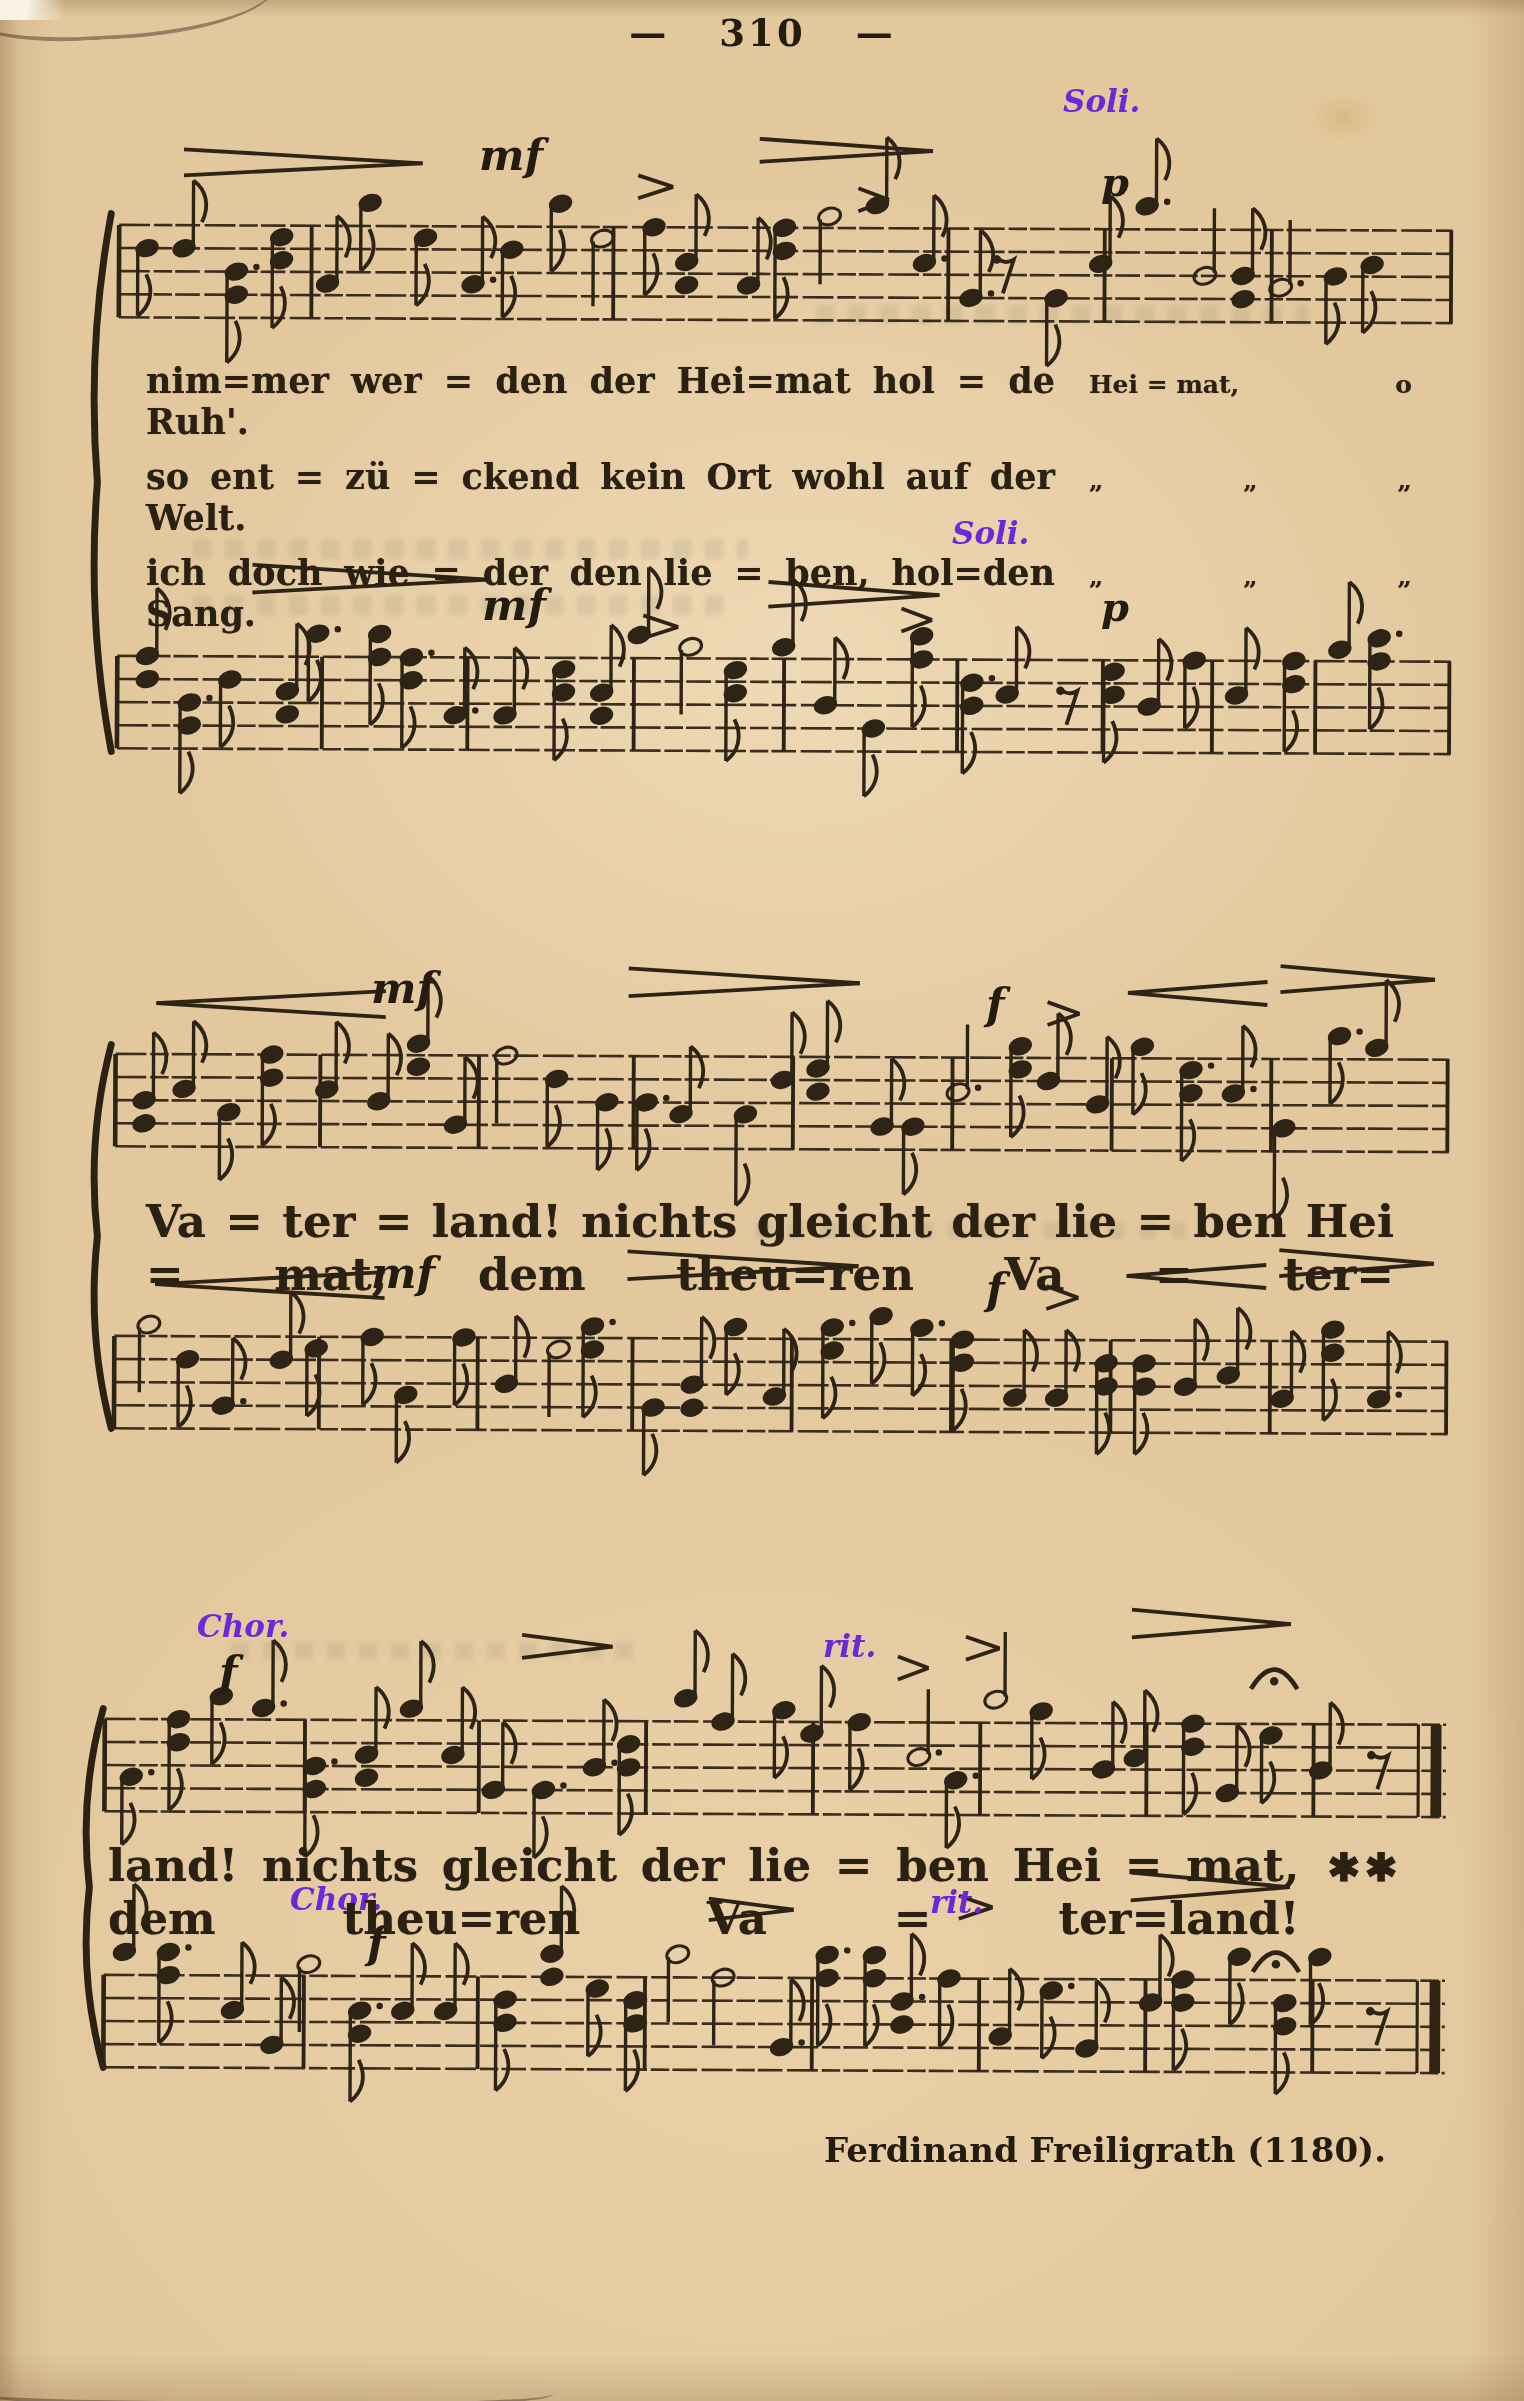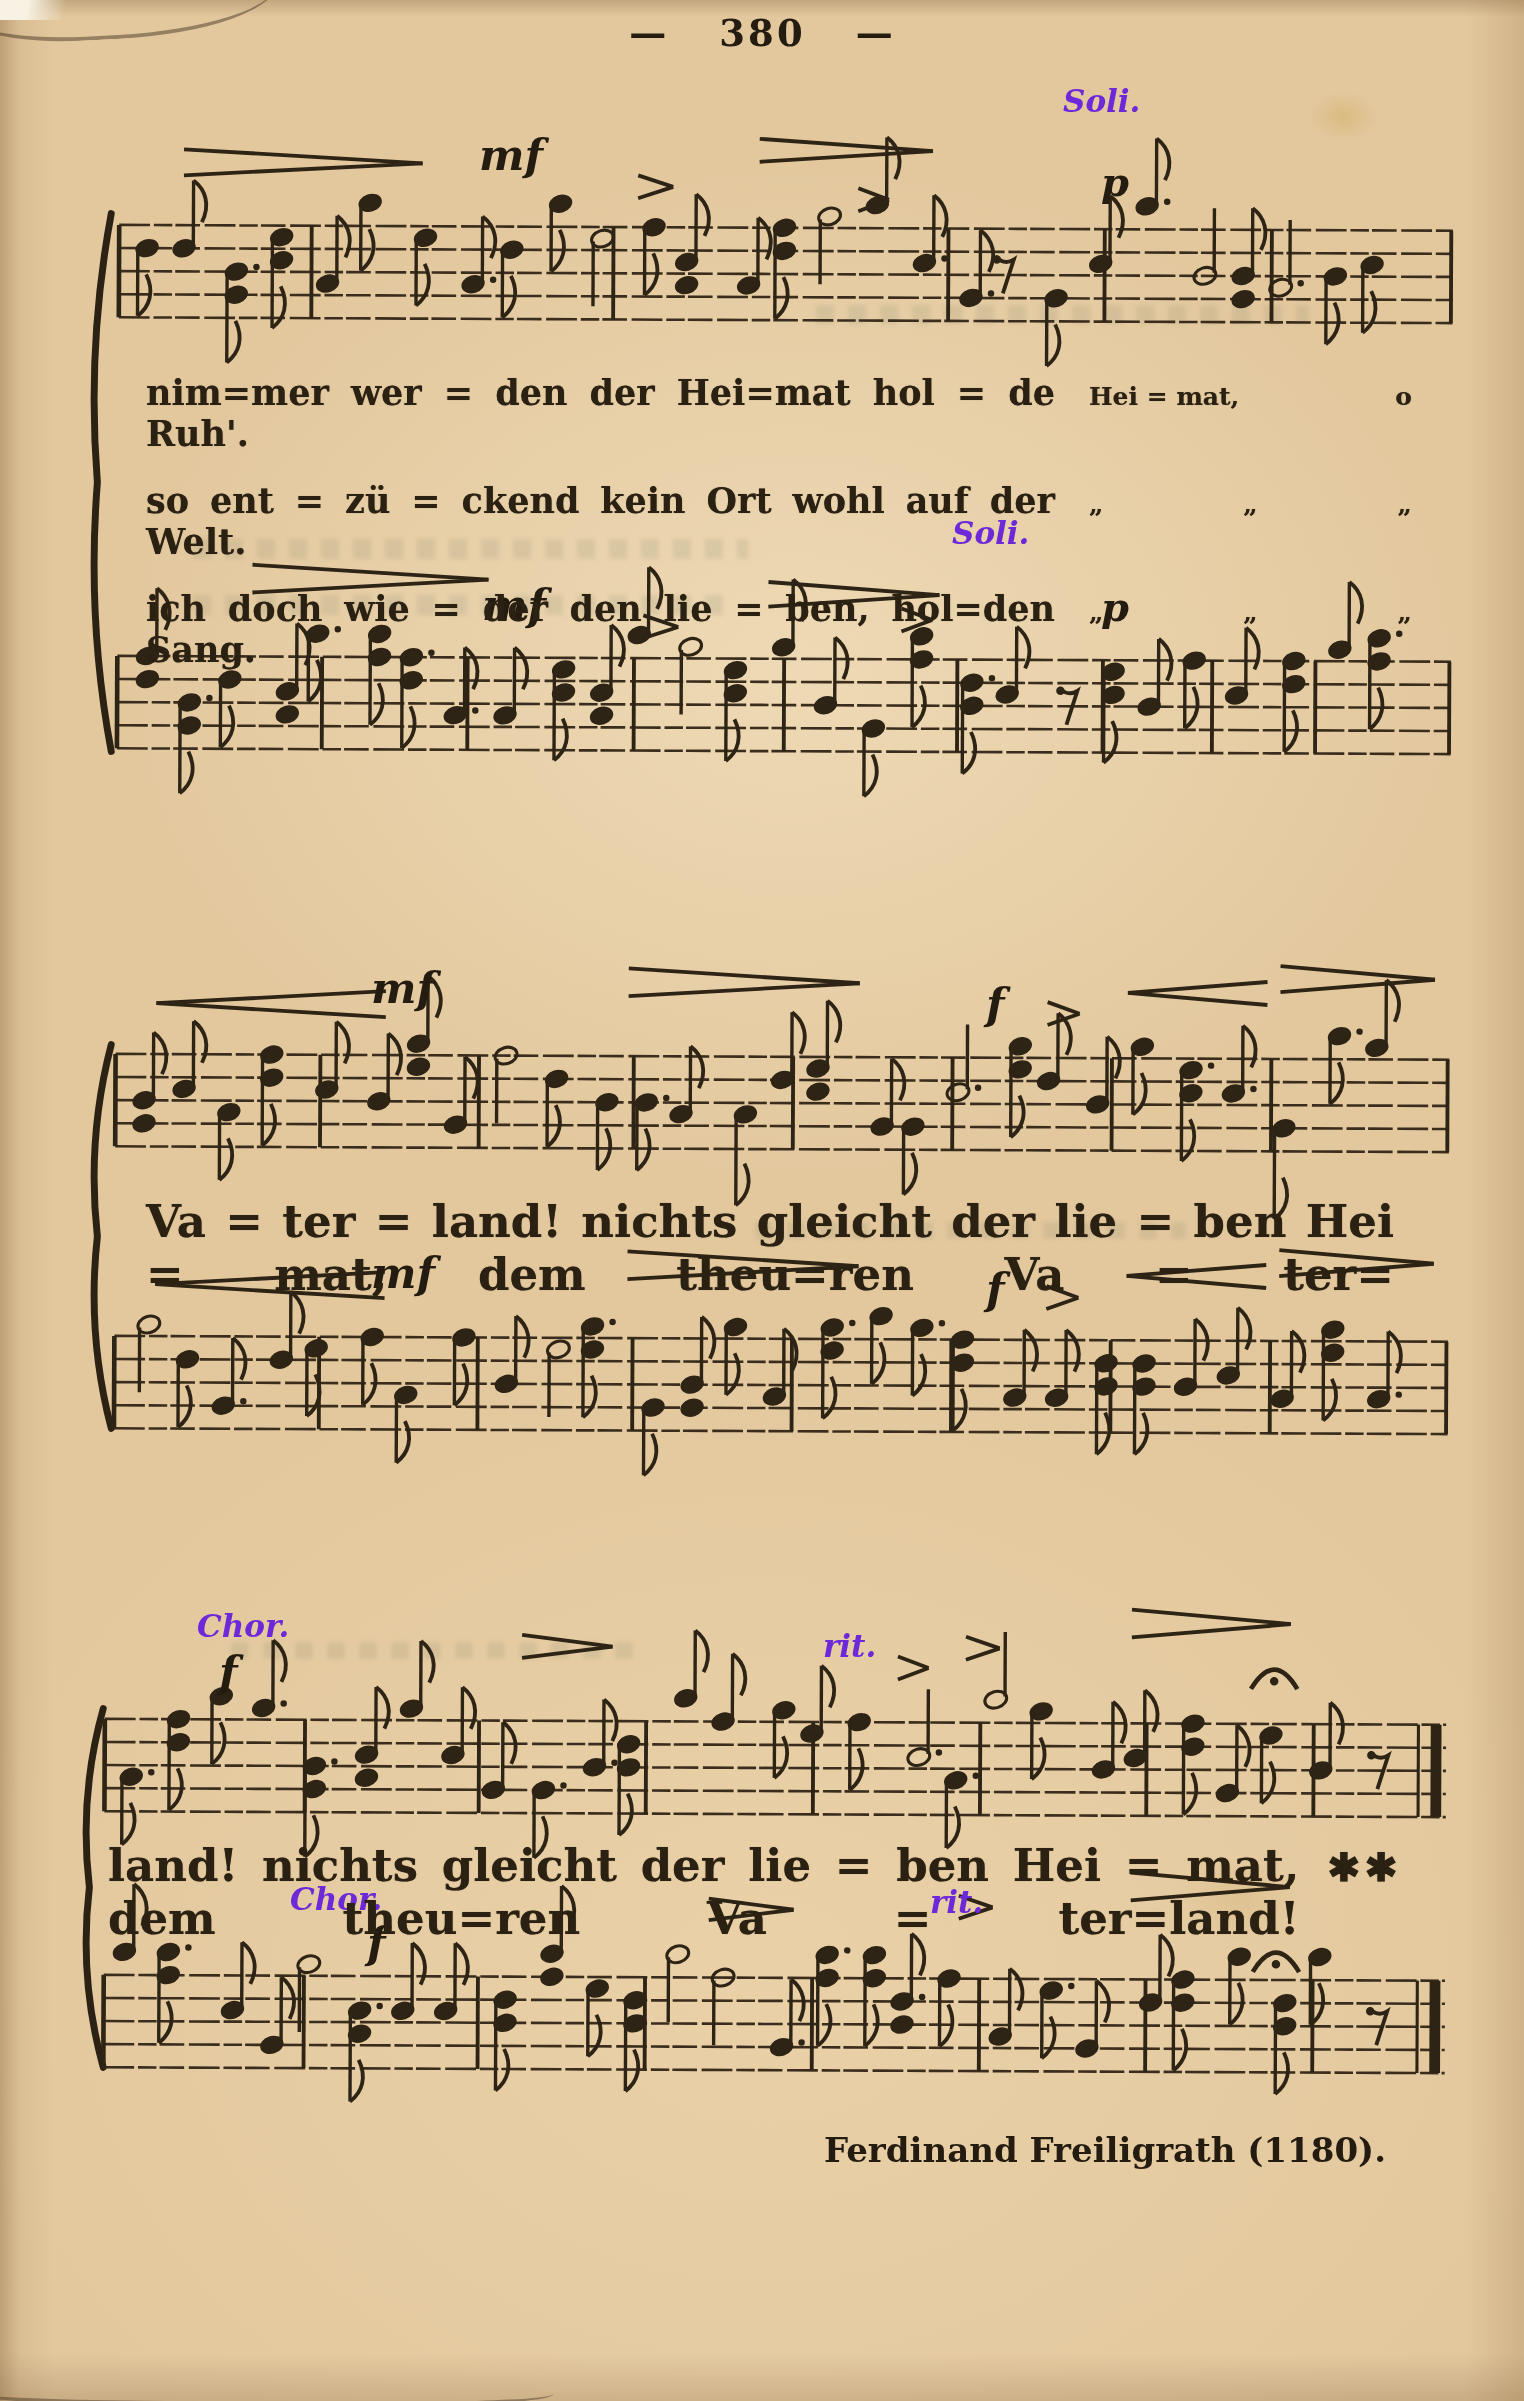--- a/index.html
+++ b/index.html
@@ -40,21 +40,21 @@
   }
   .page-number{
     position:absolute;top:10.8px;left:0;width:1525px;text-align:center;
     font-size:37px;font-weight:bold;letter-spacing:3.1px;word-spacing:34px;color:#241c10;
   }
   .dyn{position:absolute;font-style:italic;font-weight:bold;color:#241c10;line-height:1;}
   .tempo{position:absolute;font-style:italic;font-weight:bold;color:#6d28d9;line-height:1;}
   .lyrics{position:absolute;font-weight:bold;color:#2a2112;text-shadow:0 0 0.8px rgba(42,33,18,.55);}
   .lyr-block1{left:146px;top:360px;width:1282px;}
   .lyr-row{display:flex;margin-bottom:14px;align-items:baseline;}
-  .lyr-main{width:909px;font-size:35px;text-align:justify;text-align-last:justify;margin-top:12px;}
+  .lyr-main{width:909px;font-size:35px;text-align:justify;text-align-last:justify;}
   .lyr-right{width:323px;margin-left:34px;display:flex;justify-content:space-between;font-size:25px;}
   .lyr-line{font-size:45px;text-align:justify;text-align-last:justify;}
   .end-marks{font-size:39px;letter-spacing:4.6px;}
   .footer-author{
     position:absolute;left:770px;top:2130px;width:616px;text-align:right;
     font-size:34px;font-weight:bold;color:#241c10;
   }
   .footer-source{
     position:absolute;left:108px;top:2173px;width:1309px;text-align:center;
     font-size:34px;font-weight:bold;color:#241c10;
@@ -73,21 +73,21 @@
   <div class="corner-sliver"></div>
   <div class="bottom-curve"></div>
   <div class="stain" style="left:1309px;top:91px;width:69px;height:51px;background:radial-gradient(closest-side,rgba(196,156,58,.30),rgba(196,156,58,0));"></div>
   <div class="stain" style="left:1171px;top:1856px;width:131px;height:85px;background:radial-gradient(closest-side,rgba(188,148,70,.18),rgba(188,148,70,0));"></div>
   <div class="ghost" style="left:193px;top:539px;width:555px;height:20px;"></div>
   <div class="ghost" style="left:193px;top:595px;width:531px;height:20px;"></div>
   <div class="ghost" style="left:816px;top:305px;width:493px;height:18.5px;"></div>
   <div class="ghost" style="left:231px;top:1642px;width:416px;height:17px;"></div>
   <div class="ghost" style="left:755px;top:1222px;width:431px;height:17px;"></div>
 
-  <div class="page-number">— 380 —</div>
+  <div class="page-number">— 310 —</div>
 
   <div class="brace" style="left:85px;top:209px;">
     <svg width="34" height="547" viewBox="0 0 44 710">
         <path d="M34,6 Q2,178 16,355 Q2,532 34,704" stroke="#2c2214" stroke-width="9" fill="none" stroke-linecap="round"></path>
       </svg>
   </div>
   <div class="brace" style="left:85px;top:1040px;">
     <svg width="34" height="393" viewBox="0 0 44 510">
         <path d="M34,6 Q2,128 16,255 Q2,382 34,504" stroke="#2c2214" stroke-width="9" fill="none" stroke-linecap="round"></path>
       </svg>

